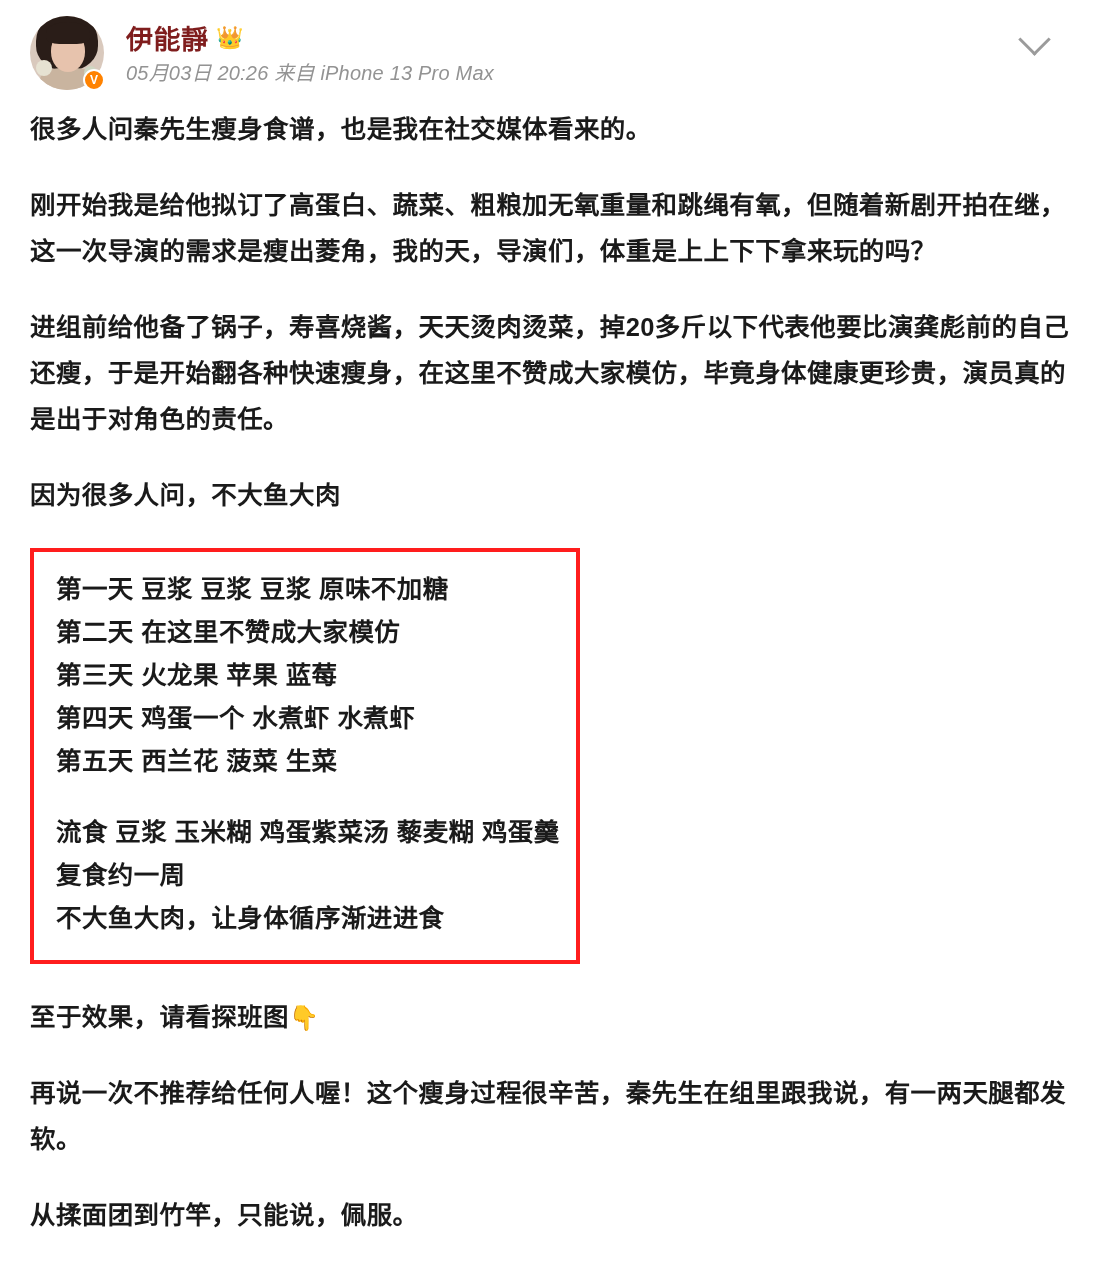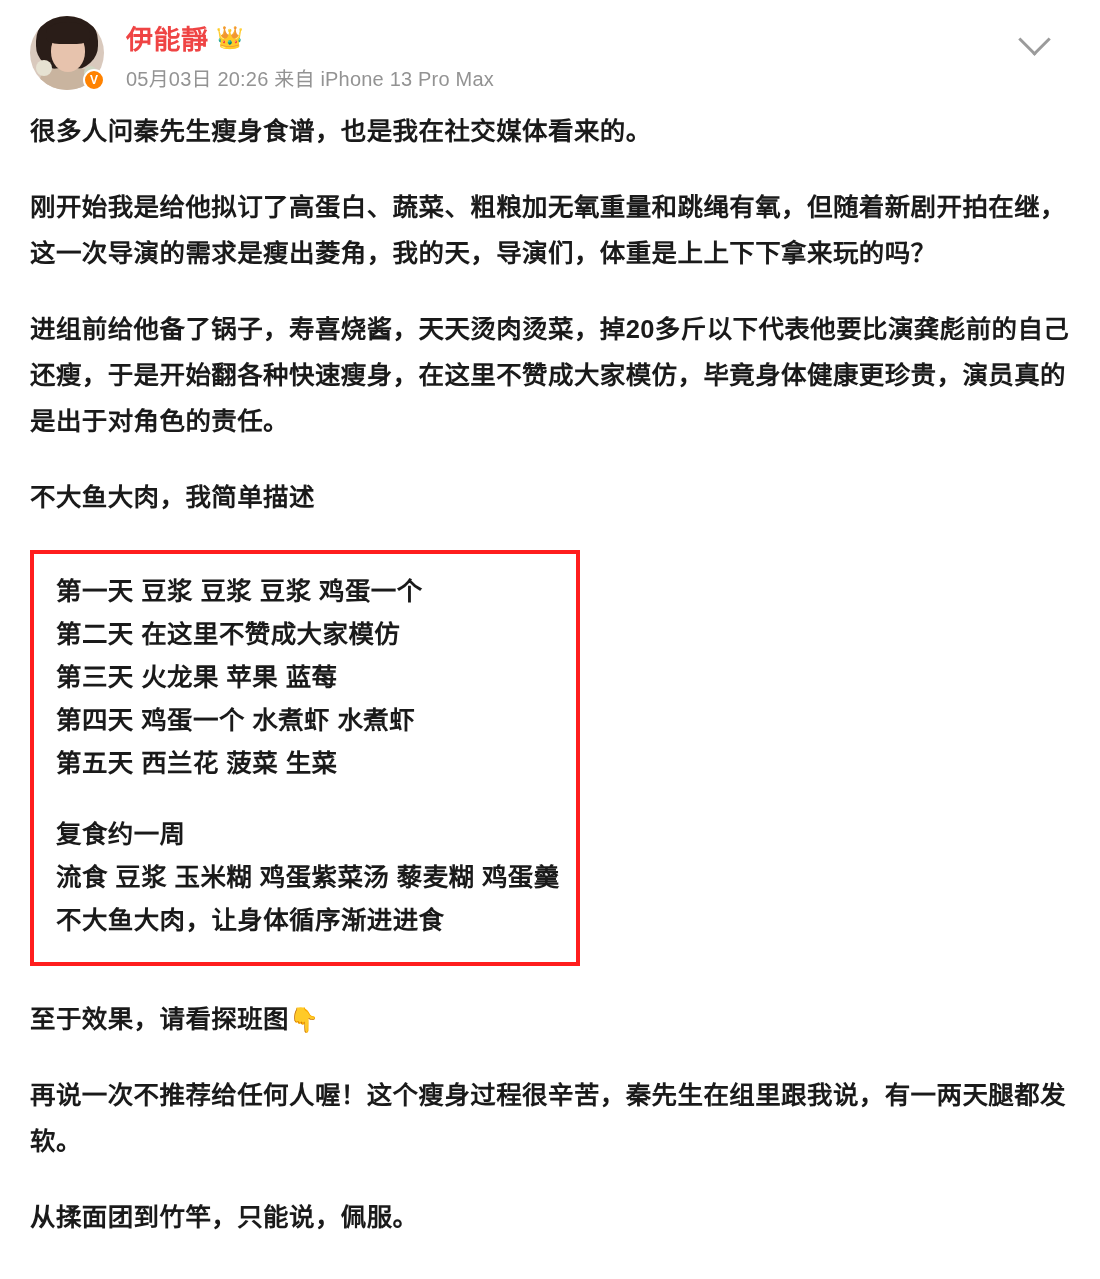--- a/index.html
+++ b/index.html
@@ -106,34 +106,35 @@
     margin-left: 22px;
     padding-top: 4px;
   }
   .name-row {
     display: flex;
     align-items: center;
     gap: 8px;
   }
   .nickname {
     font-size: 27px;
-    color: #ef4444;
+    color: #7f1d1d;
     font-weight: 600;
     letter-spacing: 0.5px;
   }
   .crown-icon {
     font-size: 22px;
     line-height: 1;
     color: #f5a623;
   }
   .meta {
-    margin-top: 6px;
+    margin-top: 0;
     font-size: 20px;
     color: #939393;
     letter-spacing: 0.2px;
+    font-style: italic;
   }
   .meta .source { color: #939393; }
 
   .chevron {
     position: absolute;
     right: 18px;
     top: 6px;
     width: 34px;
     height: 34px;
     cursor: pointer;
@@ -217,31 +218,31 @@
     </div>
 
     <div class="chevron"></div>
   </div>
 
   <div class="content">
 
     <p class="para">很多人问秦先生瘦身食谱，也是我在社交媒体看来的。</p>
     <p class="para">刚开始我是给他拟订了高蛋白、蔬菜、粗粮加无氧重量和跳绳有氧，但随着新剧开拍在继，这一次导演的需求是瘦出菱角，我的天，导演们，体重是上上下下拿来玩的吗？</p>
     <p class="para">进组前给他备了锅子，寿喜烧酱，天天烫肉烫菜，掉20多斤以下代表他要比演龚彪前的自己还瘦，于是开始翻各种快速瘦身，在这里不赞成大家模仿，毕竟身体健康更珍贵，演员真的是出于对角色的责任。</p>
-    <p class="para">不大鱼大肉，我简单描述</p>
+    <p class="para">因为很多人问，不大鱼大肉</p>
 
     <div class="recipe-box">
-      <div class="recipe-line">第一天 豆浆 豆浆 豆浆 鸡蛋一个</div>
+      <div class="recipe-line">第一天 豆浆 豆浆 豆浆 原味不加糖</div>
       <div class="recipe-line">第二天 在这里不赞成大家模仿</div>
       <div class="recipe-line">第三天 火龙果 苹果 蓝莓</div>
       <div class="recipe-line">第四天 鸡蛋一个 水煮虾 水煮虾</div>
       <div class="recipe-line">第五天 西兰花 菠菜 生菜</div>
       <div class="recipe-gap"></div>
+      <div class="recipe-line">流食 豆浆 玉米糊 鸡蛋紫菜汤 藜麦糊 鸡蛋羹</div>
       <div class="recipe-line">复食约一周</div>
-      <div class="recipe-line">流食 豆浆 玉米糊 鸡蛋紫菜汤 藜麦糊 鸡蛋羹</div>
       <div class="recipe-line">不大鱼大肉，让身体循序渐进进食</div>
     </div>
 
     <p class="para"><span>至于效果，请看探班图</span><span class="emoji-hand">👇</span></p>
     <p class="para">再说一次不推荐给任何人喔！这个瘦身过程很辛苦，秦先生在组里跟我说，有一两天腿都发软。</p>
     <p class="para">从揉面团到竹竿，只能说，佩服。</p>
 
   </div>
 </div>
 

